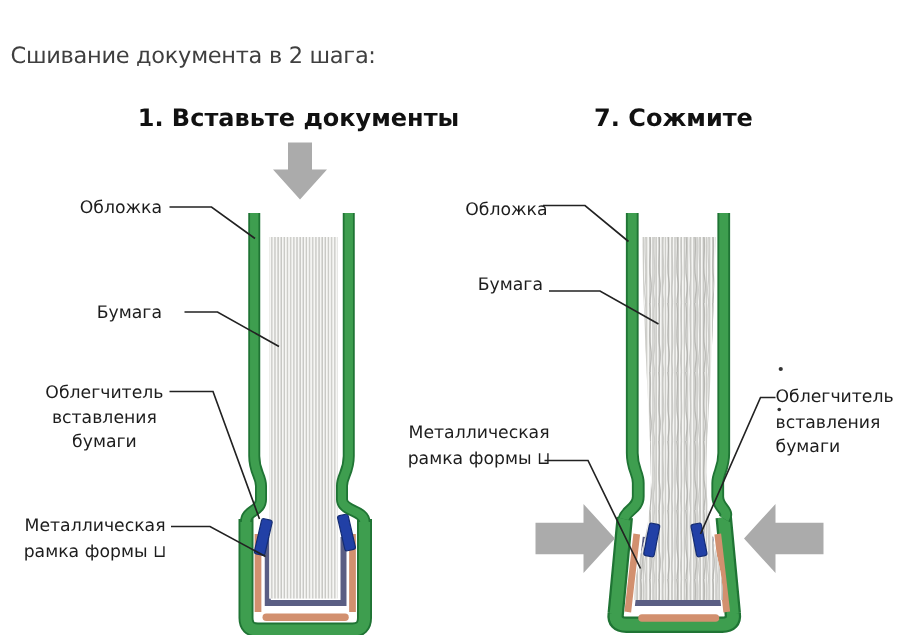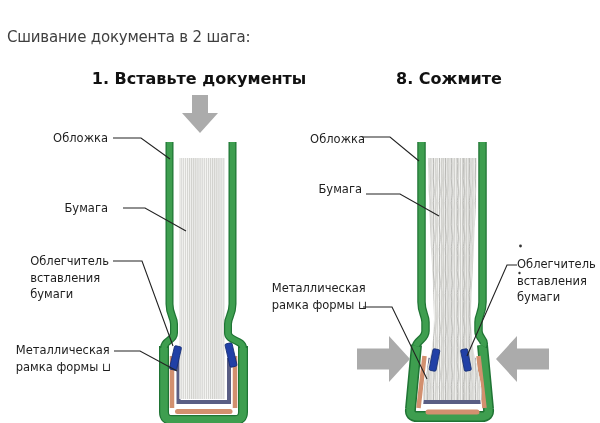--- a/index.html
+++ b/index.html
@@ -4,31 +4,31 @@
 <style>
   html,body{margin:0;padding:0;background:#fff;}
   .stage{position:relative;width:600px;height:423px;background:#fff;overflow:hidden;
          font-family:"DejaVu Sans",sans-serif;margin-top:18px;}
   .stage svg{position:absolute;left:0;top:0;}
   .title{position:absolute;left:7px;top:10px;font-size:15px;color:#3f3f3f;letter-spacing:-0.2px;}
   .step-heading{position:absolute;top:51px;transform:translateX(-50%);font-size:16px;font-weight:bold;color:#111;white-space:nowrap;}
   .h1{left:199px;text-align:center;}
   .h2{left:449px;}
   .lbl{position:absolute;font-size:11.5px;line-height:1.44;color:#1d1d1d;white-space:pre-line;}
-  .lbl.right-align{text-align:left;}
+  .lbl.right-align{text-align:center;}
   .leader{fill:none;stroke:#222;stroke-width:1.1;}
 </style>
 </head>
 <body>
 
 <div class="stage">
 
   <div class="title">Сшивание документа в 2 шага:</div>
   <div class="step-heading h1">1. Вставьте документы</div>
-  <div class="step-heading h2">8. Сожмите</div>
+  <div class="step-heading h2">7. Сожмите</div>
 
   <div class="lbl right-align" style="right:492px;top:112px;">Обложка</div>
   <div class="lbl right-align" style="right:492px;top:182px;">Бумага</div>
   <div class="lbl right-align" style="right:491px;top:235px;">Облегчитель
 вставления
 бумаги</div>
   <div class="lbl right-align" style="right:489px;top:324px;">Металлическая
 рамка формы ⊔</div>
 
   <div class="lbl right-align" style="right:235px;top:113px;">Обложка</div>

